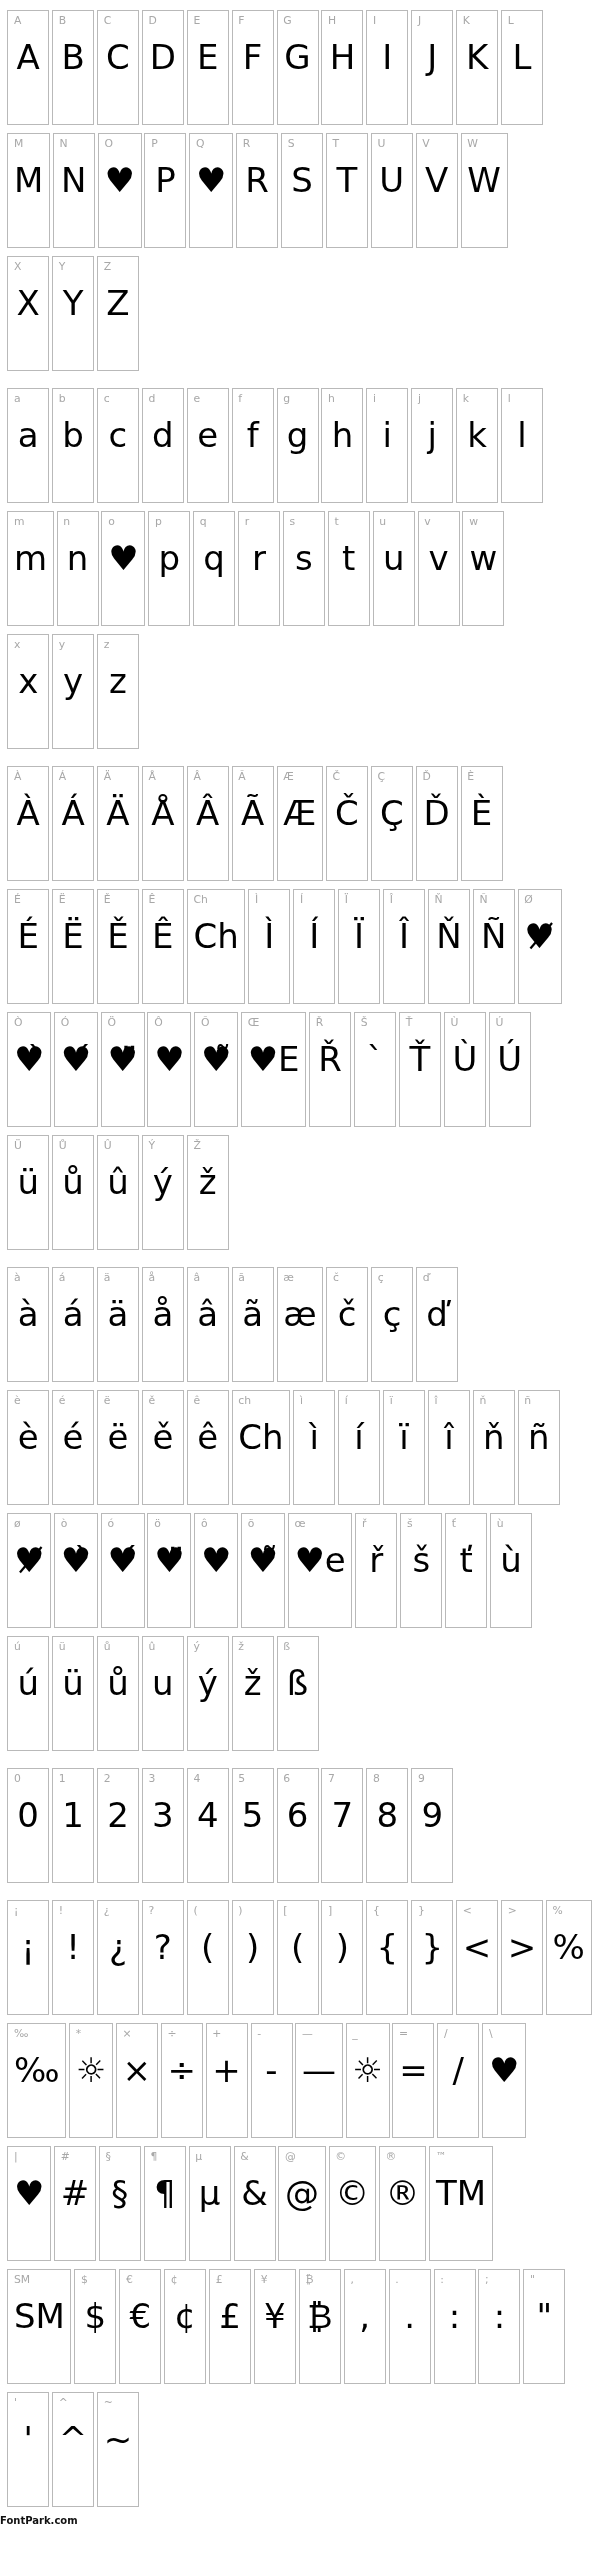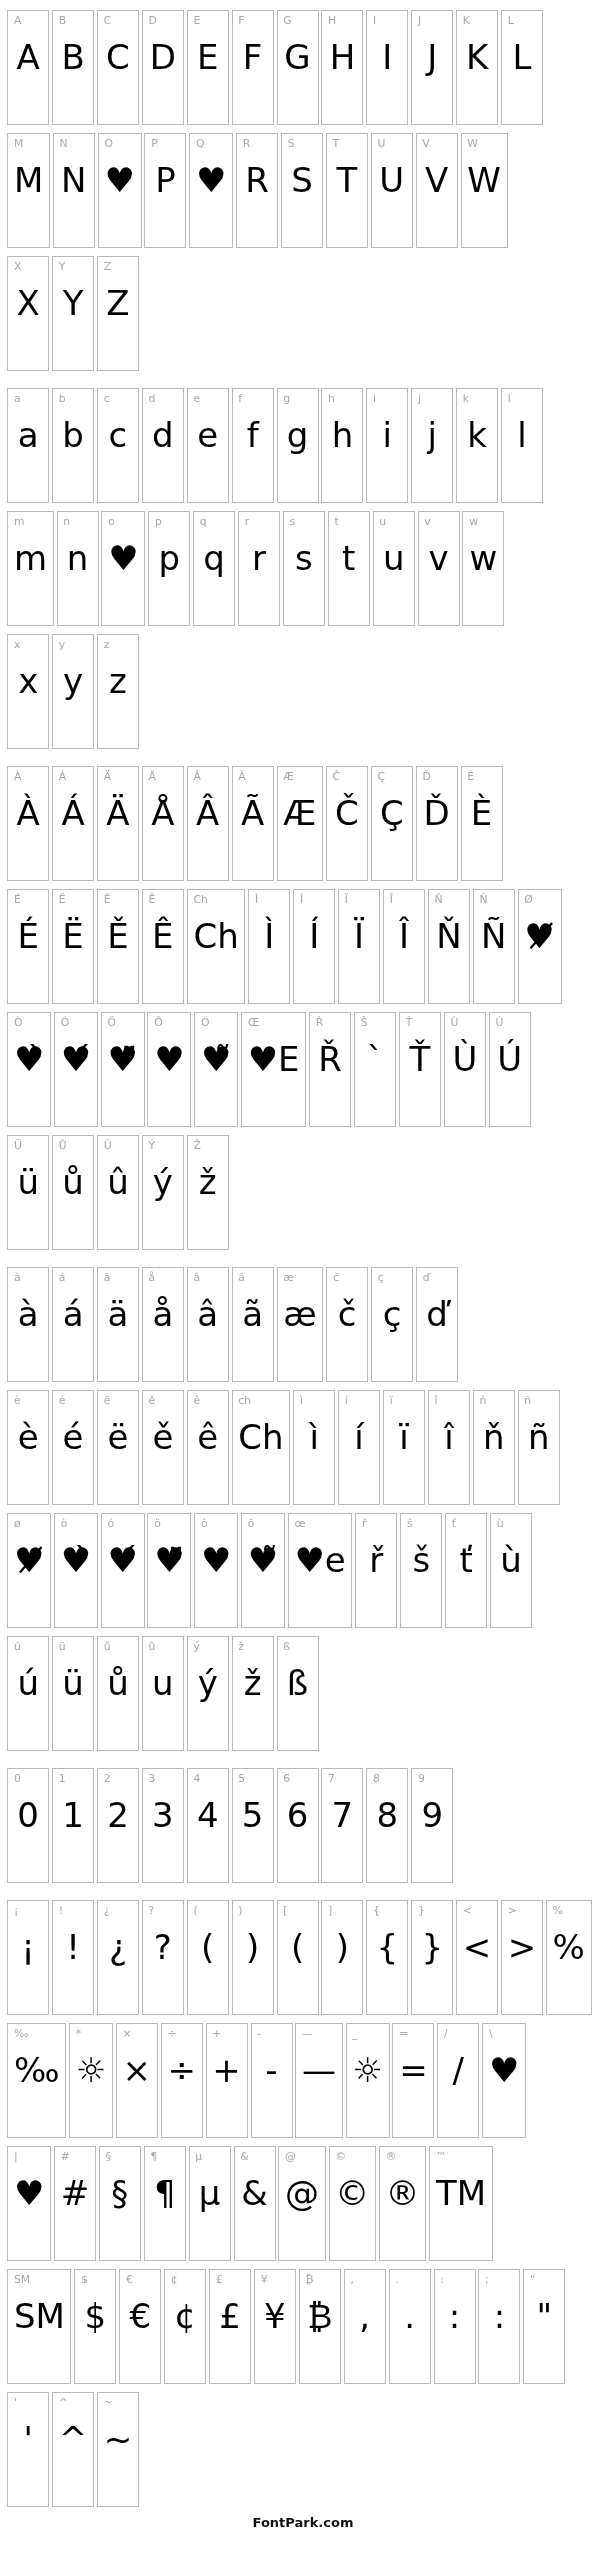--- a/index.html
+++ b/index.html
@@ -40,23 +40,22 @@
   .cell-glyph{
     font-size:34px;
     line-height:1.1;
     color:#000;
     align-self:center;
     margin-top:11.5px;
     white-space:nowrap;
     font-family:"DejaVu Sans", sans-serif;
   }
   .footer{
-    text-align:center;
     font-weight:bold;
-    font-size:13px;
+    font-size:10px;
     color:#111;
     margin:4.3px 0 7.2px 0;
     font-family:"DejaVu Sans", sans-serif;
   }
 </style>
 </head>
 <body>
 
 <main class="glyph-table">
     <div class="row group-start">

